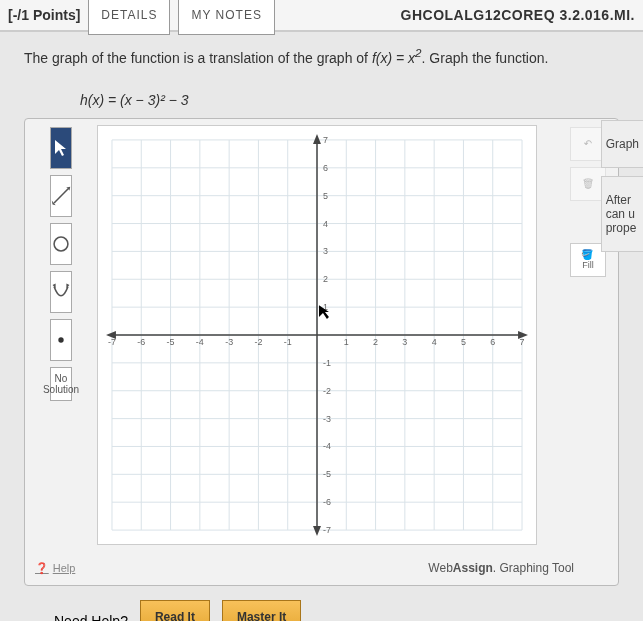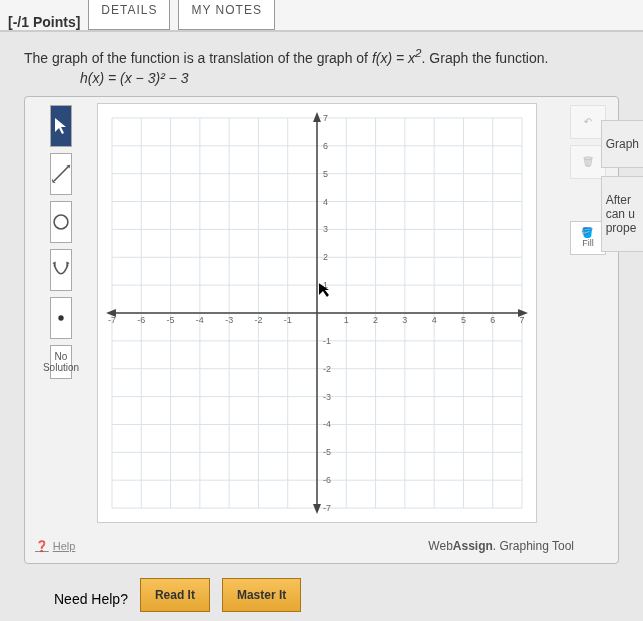--- a/index.html
+++ b/index.html
@@ -7,40 +7,40 @@
     font-family: Arial, Helvetica, sans-serif;
     background: #e8e8e8;
     width: 643px;
     height: 621px;
     overflow: hidden;
     font-size: 13px;
     color: #333;
   }
   .header {
     display: flex;
-    align-items: flex-end;
+    align-items: center;
     gap: 8px;
     padding: 0 8px;
     height: 32px;
     background: #f5f5f5;
     border-bottom: 2px solid #ccc;
   }
   .points { font-weight: bold; font-size: 14px; }
   .hdr-btn {
     border: 1px solid #999;
     background: #fff;
     padding: 12px 12px;
     font-size: 12px;
     letter-spacing: 1px;
     color: #555;
     cursor: pointer;
   }
   .qref { font-weight: bold; font-size: 14px; margin-left: auto; letter-spacing: .5px;}
   .content { padding: 14px 8px 8px 24px; }
-  .prompt { font-size: 14px; margin-bottom: 4px; }
+  .prompt { font-size: 14px; margin-bottom: 26px; }
   .fx { font-style: italic; }
   .eqn { font-style: italic; margin-left: 56px; font-size: 14px; margin-bottom: 10px;}
   .panel {
     border: 1px solid #bbb;
     border-radius: 4px;
     background: #f2f2f2;
     width: 595px;
     height: 468px;
     position: relative;
     padding: 8px;
@@ -110,20 +110,21 @@
   }
   .tick-label { font-size: 9px; fill:#666; }
 </style>
 </head>
 <body>
 
 <div class="header">
   <span class="points">[-/1 Points]</span>
   <button class="hdr-btn">DETAILS</button>
   <button class="hdr-btn">MY NOTES</button>
+  <span class="qref">GHCOLALG12COREQ 3.2.016.MI.</span>
 </div>
 
 <div class="content">
   <div class="prompt">
     <span>The graph of the function is a translation of the graph of </span>
     <span class="fx"><span>f(x) = x</span><sup>2</sup></span><span>. Graph the function.</span>
   </div>
   <div class="eqn">h(x) = (x − 3)² − 3</div>
 
   <div class="panel">

